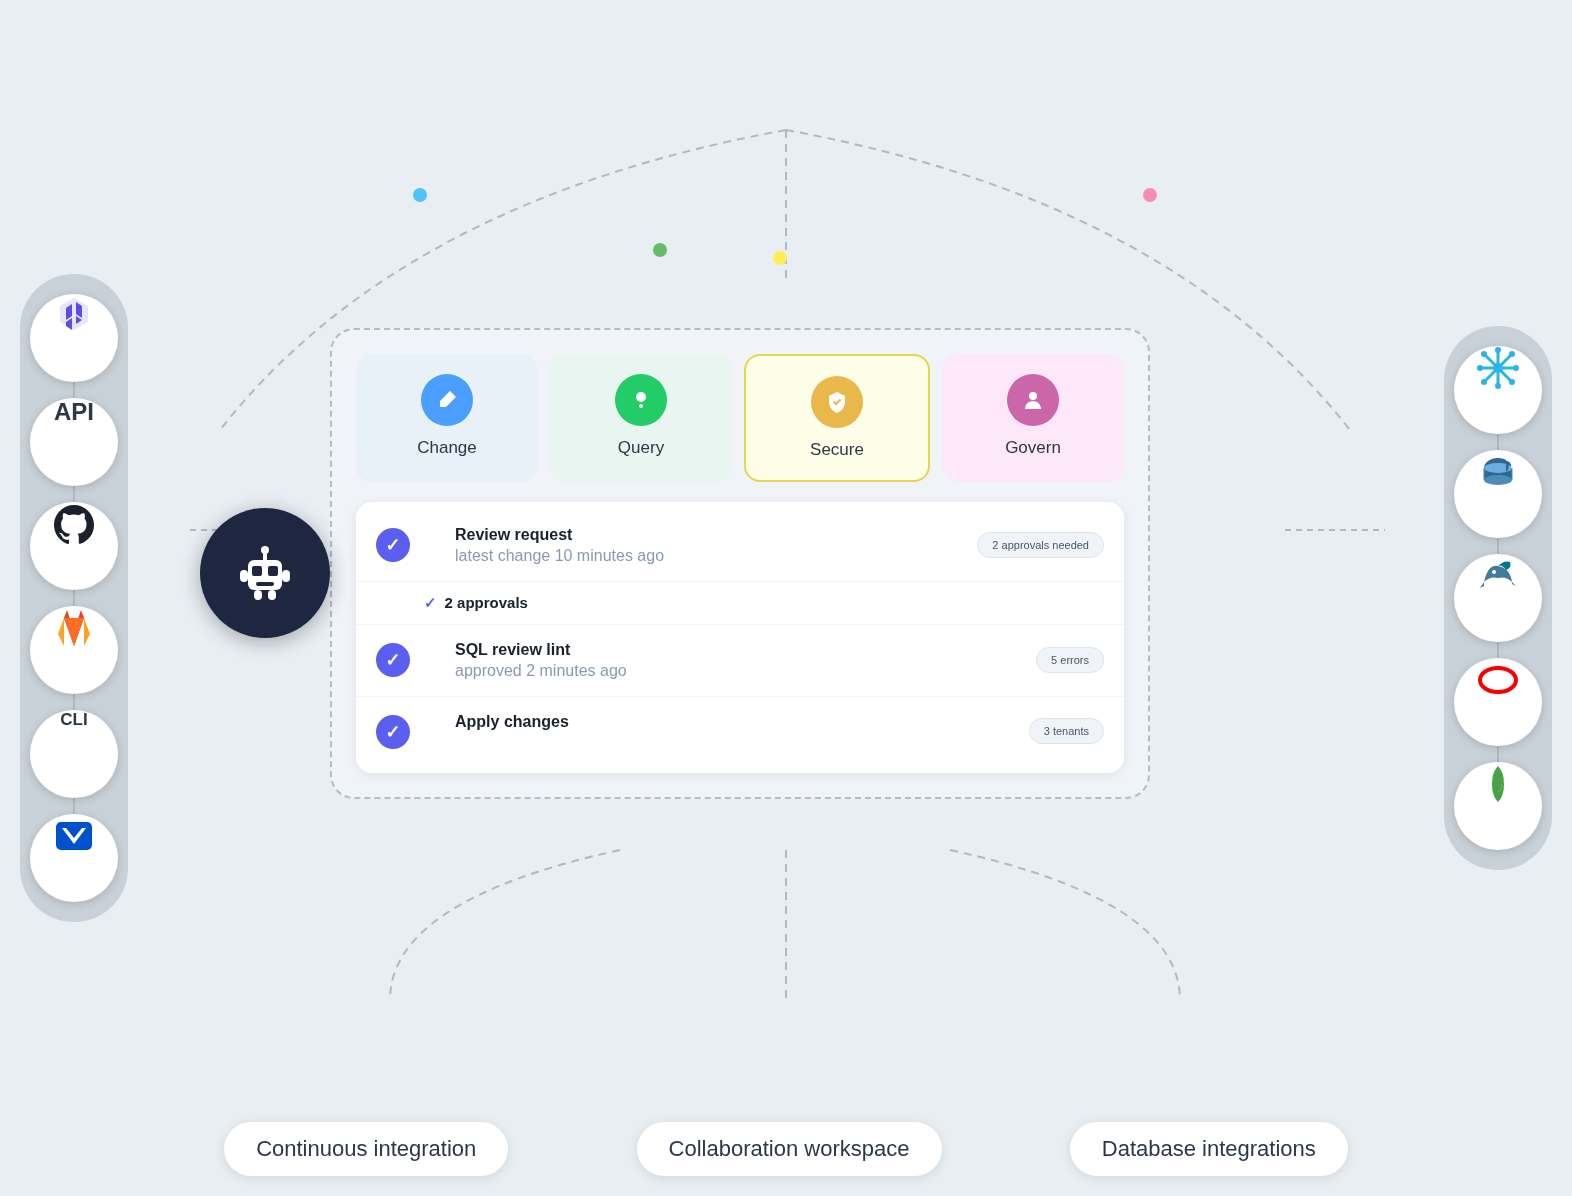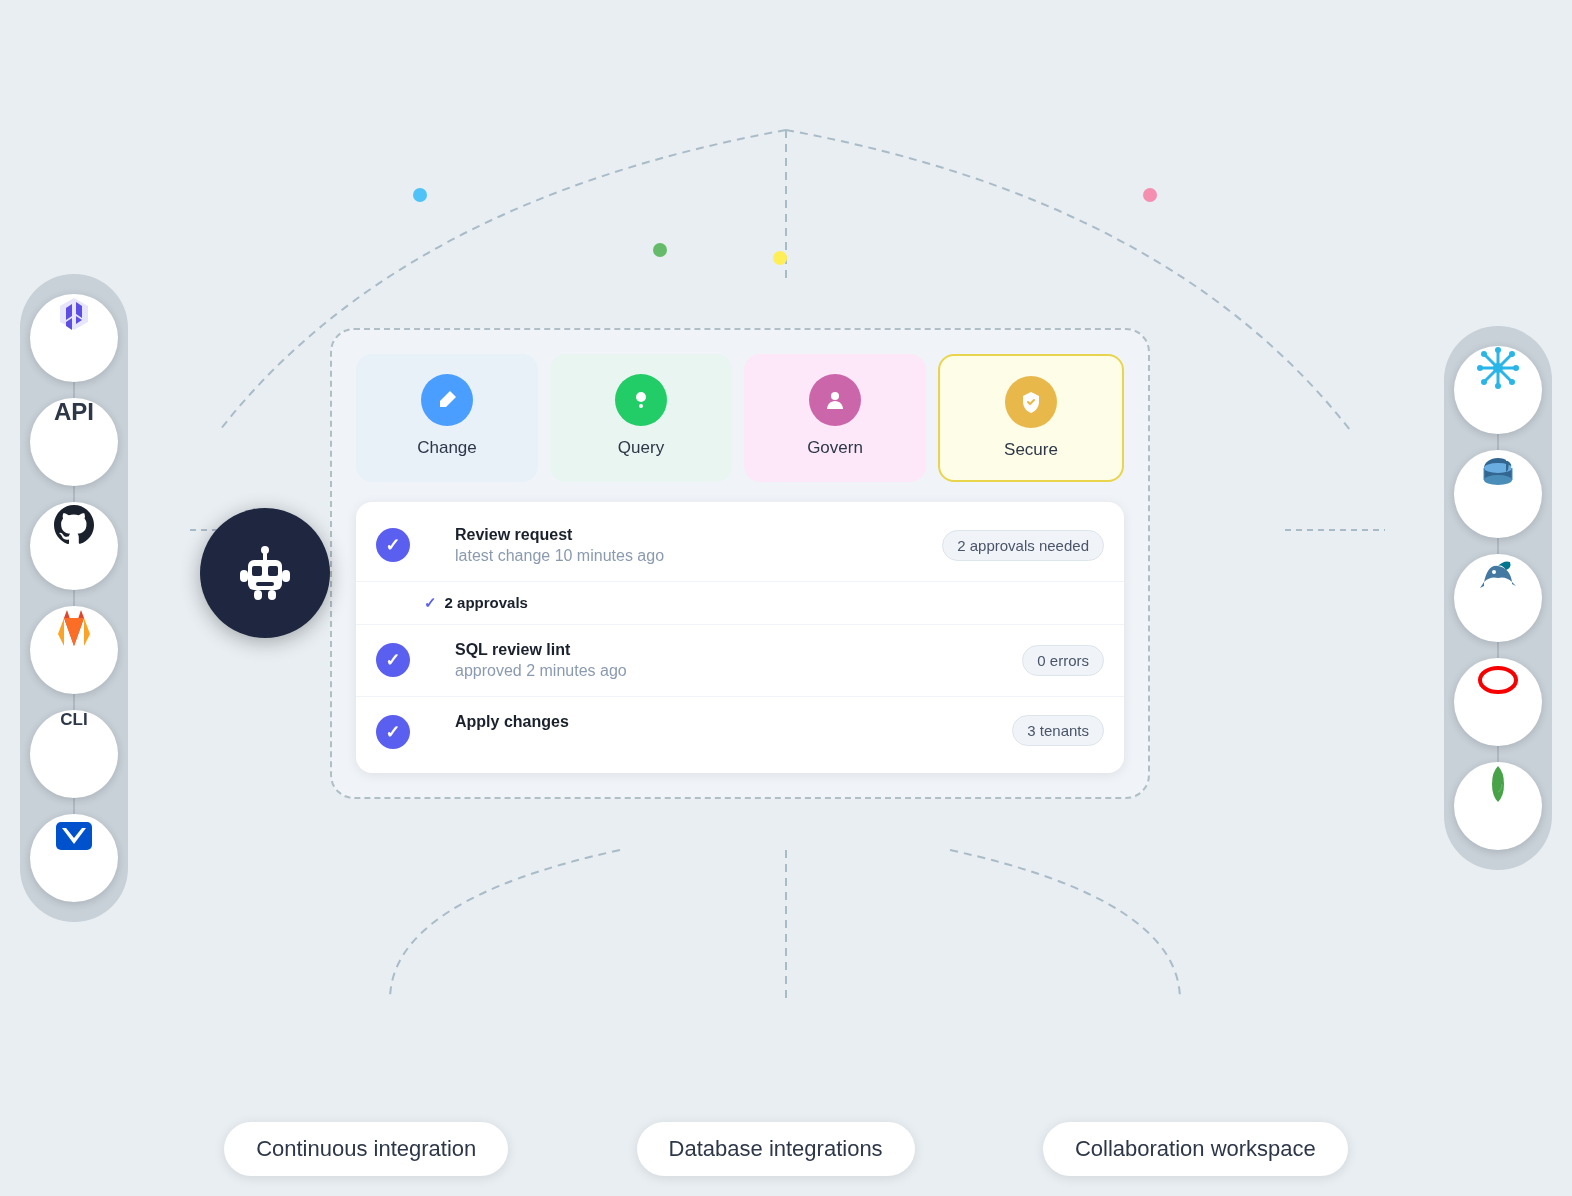--- a/index.html
+++ b/index.html
@@ -211,21 +211,21 @@
       font-size: 16px;
       color: #8a9ab0;
       margin-top: 3px;
     }
 
     .status-badge {
       background: #f0f4f8;
       border: 1px solid #dde4ec;
       border-radius: 20px;
       padding: 6px 14px;
-      font-size: 15px;
+      font-size: 11px;
       color: #4a5568;
       white-space: nowrap;
       align-self: center;
       text-align: right;
     }
 
     
     .bottom-labels {
       position: absolute;
       bottom: 20px;
@@ -455,39 +455,39 @@
       <div class="action-tab tab-query">
         <div class="tab-icon">
           <svg width="26" height="26" viewBox="0 0 26 26" fill="white">
             <circle cx="13" cy="10" r="5" fill="white"></circle>
             <rect x="11" y="17" width="4" height="4" rx="2" fill="white"></rect>
           </svg>
         </div>
         <span class="tab-label">Query</span>
       </div>
 
+      <div class="action-tab tab-secure">
+        <div class="tab-icon">
+          <svg width="26" height="26" viewBox="0 0 26 26" fill="white">
+            <path d="M13 3L5 7v6c0 5 3.5 9.5 8 11 4.5-1.5 8-6 8-11V7L13 3z"></path>
+            <path d="M10 13l2 2 4-4" stroke="#e8b84b" stroke-width="2" fill="none" stroke-linecap="round"></path>
+          </svg>
+        </div>
+        <span class="tab-label">Secure</span>
+      </div>
+
       <div class="action-tab tab-govern">
         <div class="tab-icon">
           <svg width="26" height="26" viewBox="0 0 26 26" fill="white">
             <circle cx="13" cy="9" r="4" fill="white"></circle>
             <path d="M5 22c0-4.4 3.6-8 8-8s8 3.6 8 8" fill="white"></path>
           </svg>
         </div>
         <span class="tab-label">Govern</span>
       </div>
-
-      <div class="action-tab tab-secure">
-        <div class="tab-icon">
-          <svg width="26" height="26" viewBox="0 0 26 26" fill="white">
-            <path d="M13 3L5 7v6c0 5 3.5 9.5 8 11 4.5-1.5 8-6 8-11V7L13 3z"></path>
-            <path d="M10 13l2 2 4-4" stroke="#e8b84b" stroke-width="2" fill="none" stroke-linecap="round"></path>
-          </svg>
-        </div>
-        <span class="tab-label">Secure</span>
-      </div>
     </div>
 
     <div class="status-list">
 
       <div class="status-item">
         <div class="status-icon-filled">
           <span class="check-white">✓</span>
         </div>
         <div class="status-text">
           <div class="status-title">Review request</div>
@@ -502,33 +502,33 @@
       </div>
 
       <div class="status-item">
         <div class="status-icon-filled">
           <span class="check-white">✓</span>
         </div>
         <div class="status-text">
           <div class="status-title">SQL review lint</div>
           <div class="status-subtitle">approved 2 minutes ago</div>
         </div>
-        <div class="status-badge">0 errors</div>
+        <div class="status-badge">5 errors</div>
       </div>
 
       <div class="status-item">
         <div class="status-icon-filled">
           <span class="check-white">✓</span>
         </div>
         <div class="status-text">
           <div class="status-title">Apply changes</div>
         </div>
         <div class="status-badge">3 tenants</div>
       </div>
     </div>
   </div>
 </div>
 
 <div class="bottom-labels">
   <div class="bottom-label">Continuous integration</div>
+  <div class="bottom-label">Collaboration workspace</div>
   <div class="bottom-label">Database integrations</div>
-  <div class="bottom-label">Collaboration workspace</div>
 </div>
 
 </body></html>

